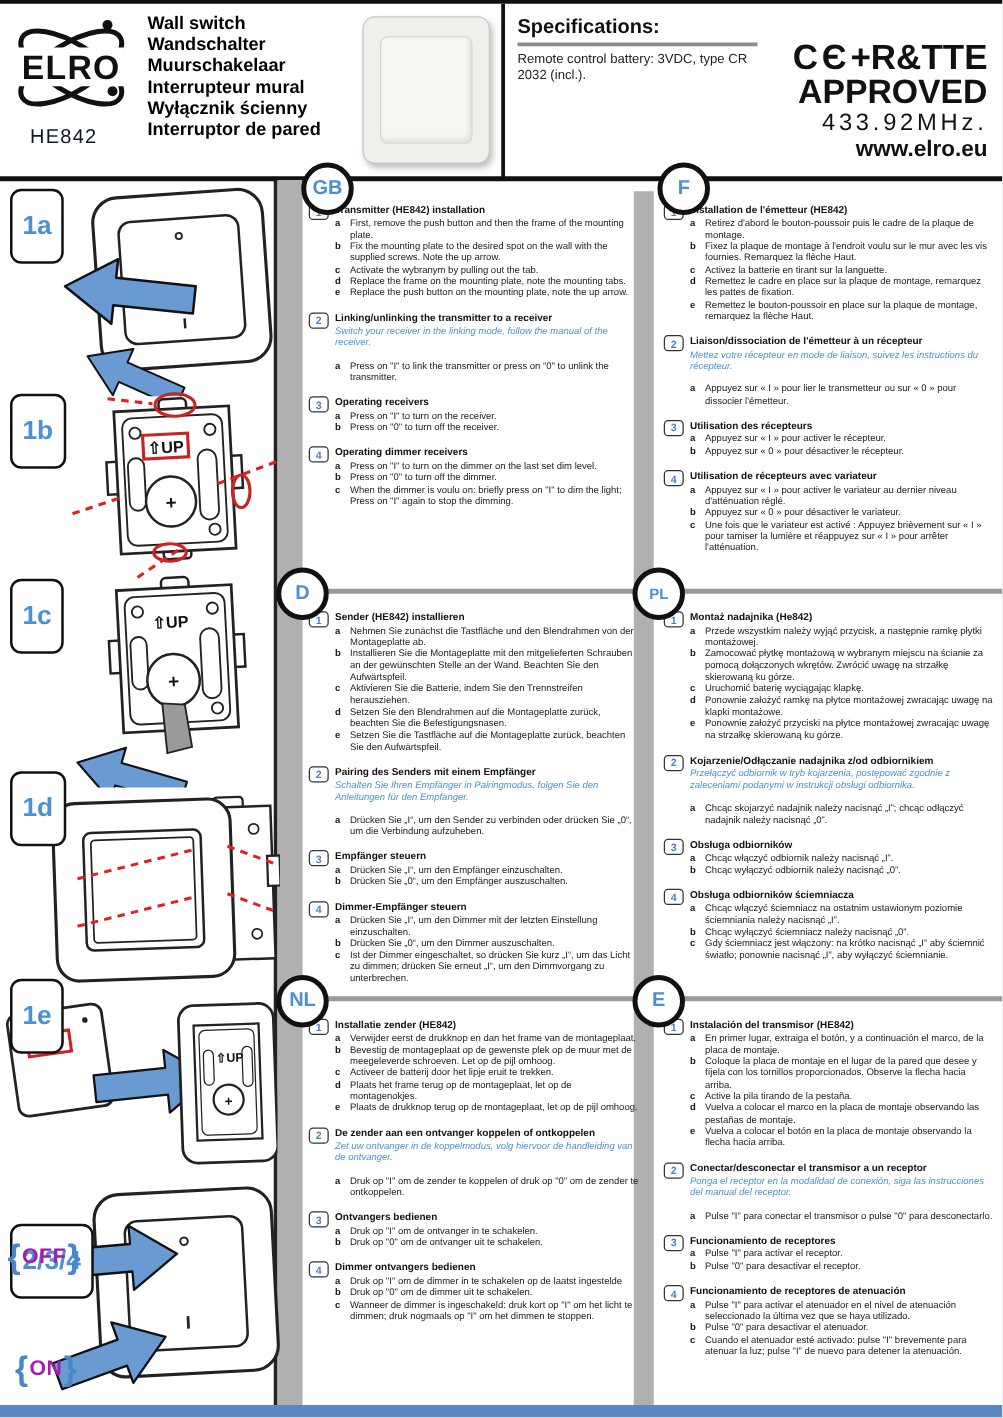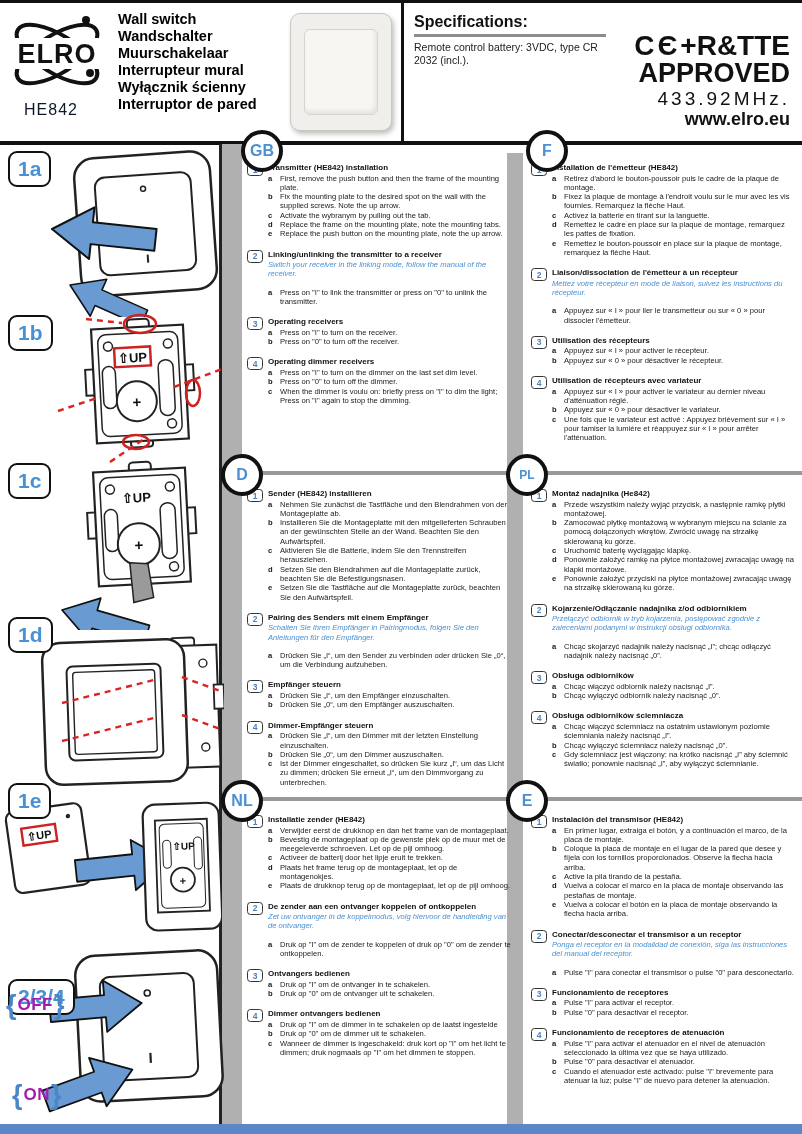--- a/index.html
+++ b/index.html
@@ -55,21 +55,21 @@
             justify-content:center; }
   .bcontent { flex:1; }
   .btitle { font-size:8px; font-weight:bold; color:#111; line-height:9.6px; margin-bottom:1px; }
   .bnote  { font-size:7.6px; font-style:italic; color:#4a90d2; line-height:9.2px; margin-bottom:9px; }
   .item { display:flex; gap:3px; font-size:7.6px; color:#1a1a1a; line-height:9.3px; }
   .ikey { flex:0 0 9px; font-weight:bold; }
   .itext { flex:1; }
 
   
   .steplabel { position:absolute; border:2.5px solid #111; border-radius:9px; background:#fff;
-               color:#4a90d2; font-weight:bold; font-size:21px; padding:4px 8px; z-index:6; }
+               color:#4a90d2; font-weight:bold; font-size:21px; padding:16px 8px; z-index:6; }
   .sl-1a { left:8px; top:148px; } .sl-1b { left:8px; top:312px; } .sl-1c { left:8px; top:460px; }
   .sl-1d { left:8px; top:614px; } .sl-1e { left:8px; top:780px; } .sl-234 { left:8px; top:976px; }
   .diag { position:absolute; }
   .d-1a { left:46px; top:146px; } .d-1b { left:56px; top:306px; } .d-1c { left:54px; top:455px; }
   .d-1d { left:40px; top:612px; } .d-1e { left:4px; top:784px; }  .d-234 { left:24px; top:946px; }
   .onoff { position:absolute; display:flex; align-items:center; z-index:6; }
   .onoff .brace { color:#4a86c8; font-size:27px; font-weight:bold; line-height:20px; }
   .onoff .word { color:#a21caf; font-size:17px; font-weight:bold; letter-spacing:.5px; padding:0 1px; }
   .lbl-off { left:6px; top:992px; } .lbl-on { left:12px; top:1082px; }
 

